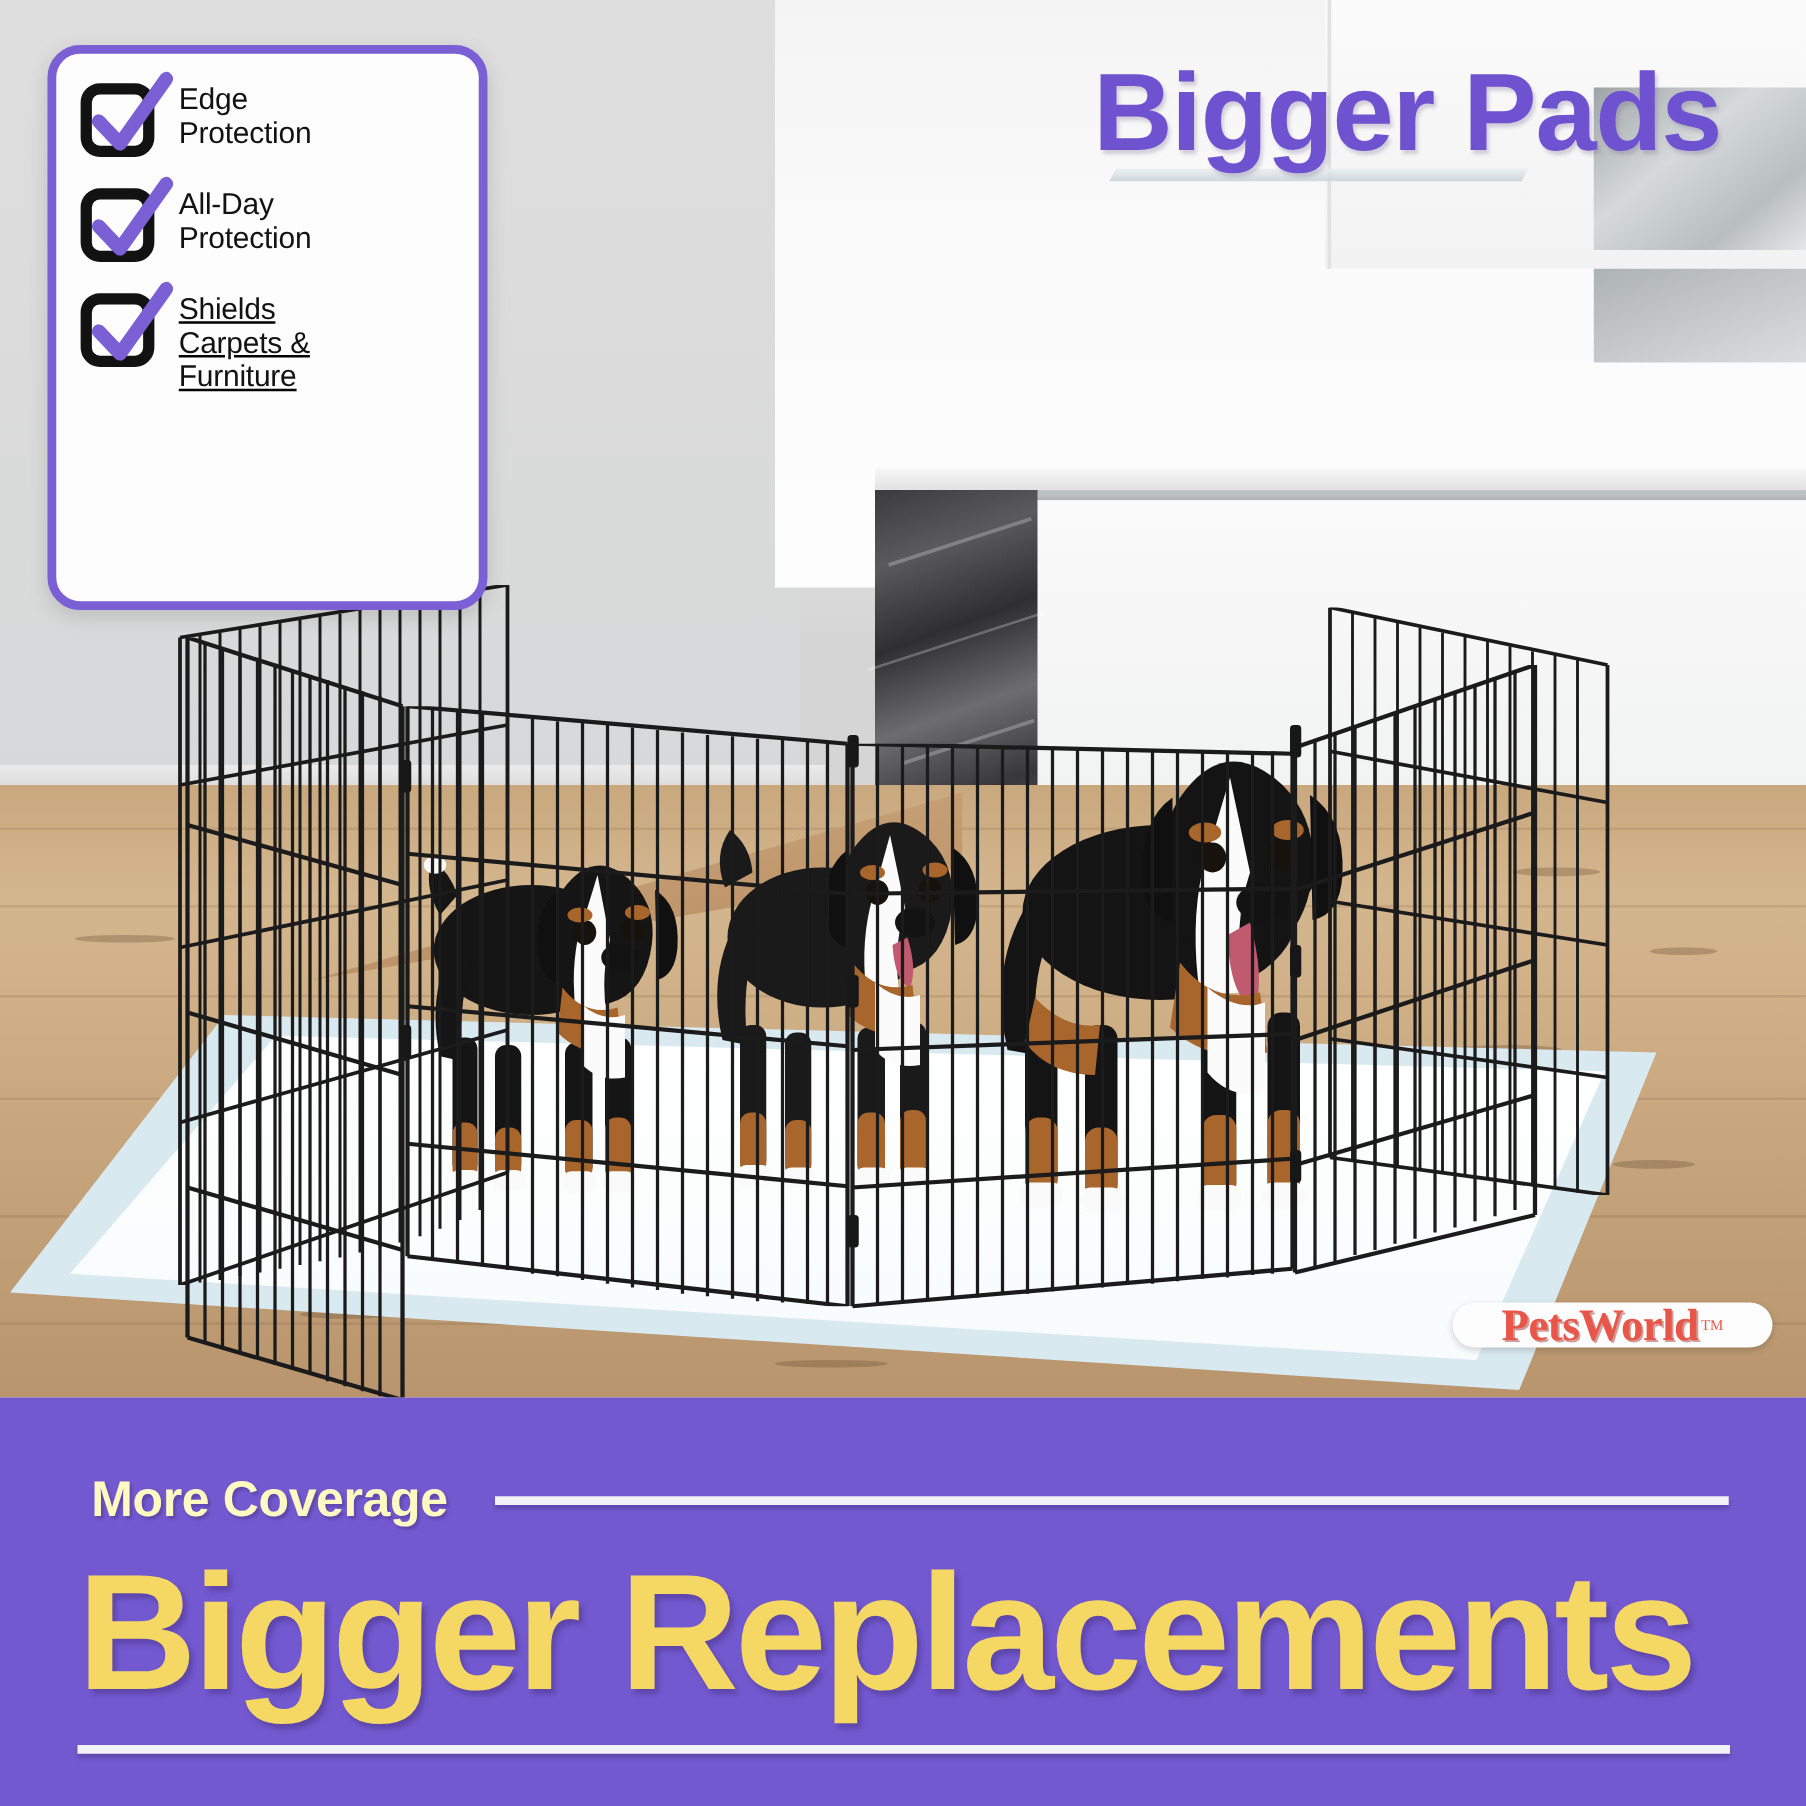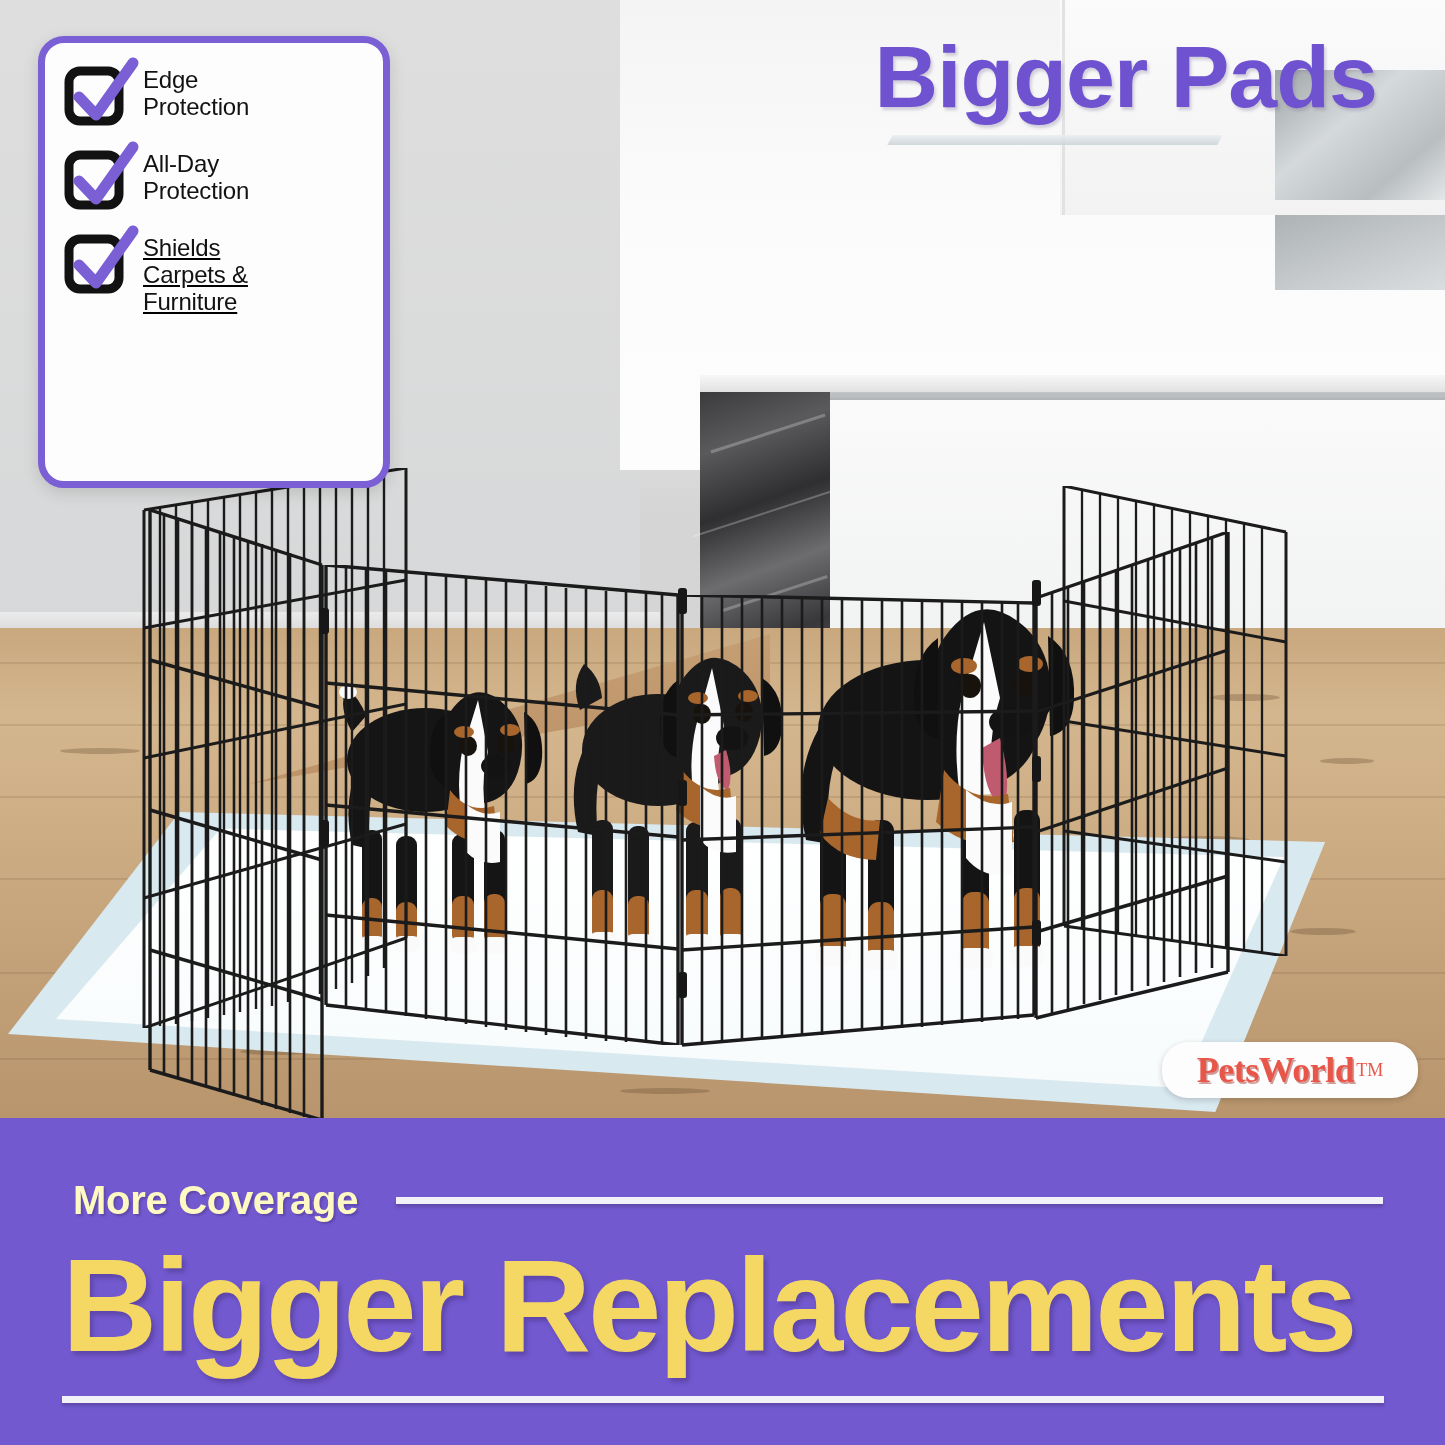--- a/index.html
+++ b/index.html
@@ -68,32 +68,32 @@
     box-shadow:0 5px 16px rgba(0,0,0,.13);box-sizing:border-box;
     padding:22px 16px 0 22px;}
   .feat-row{display:flex;align-items:flex-start;margin-bottom:22px;}
   .feat-row:last-child{margin-bottom:0;text-decoration:underline;}
   .chk{position:relative;width:62px;height:62px;flex:0 0 62px;margin-right:14px;}
   .chk svg{position:absolute;left:-4px;top:-10px;width:76px;height:76px;overflow:visible;}
   .feat-label{font-size:24px;line-height:1.12;color:#121212;letter-spacing:-.2px;
     font-family:"Liberation Sans",sans-serif;padding-top:2px;}
 
   
-  .headline{position:absolute;right:68px;top:35px;text-align:right;}
+  .headline{position:absolute;right:68px;top:48px;text-align:right;}
   .headline .ln{font-size:88px;line-height:.96;font-weight:bold;color:#6f52cf;
     letter-spacing:-1px;text-shadow:2px 3px 3px rgba(120,110,150,.30);
     font-family:"Liberation Sans",sans-serif;white-space:nowrap;}
 
   
-  .brand{position:absolute;left:1162px;top:1042px;width:256px;height:56px;
+  .brand{position:absolute;left:1162px;top:1042px;width:256px;height:36px;
     background:#fdfdfd;border-radius:26px;display:flex;align-items:center;
     justify-content:center;box-shadow:0 2px 6px rgba(0,0,0,.18);}
   .brand-text{font-family:"Liberation Serif",serif;font-weight:bold;font-size:36px;
     color:#e8564a;letter-spacing:-.5px;text-shadow:1.5px 1.5px 0 rgba(150,40,30,.45);}
-  .brand-tm{font-family:"Liberation Serif",serif;font-size:18px;color:#e8564a;
+  .brand-tm{font-family:"Liberation Serif",serif;font-size:12px;color:#e8564a;
     vertical-align:super;margin-left:2px;}
 
   
   .banner{position:absolute;left:0;top:1118px;width:1445px;height:327px;background:#7259cf;}
   .ban-row{position:absolute;left:73px;top:60px;right:62px;display:flex;align-items:center;}
   .ban-small{font-size:40px;font-weight:bold;color:#fef9c3;white-space:nowrap;
     letter-spacing:-.3px;text-shadow:2px 2px 2px rgba(60,40,110,.35);
     font-family:"Liberation Sans",sans-serif;}
   .rule{flex:1;height:7px;background:#f2f1f7;margin-left:38px;
     box-shadow:0 3px 3px rgba(60,40,110,.35);}

